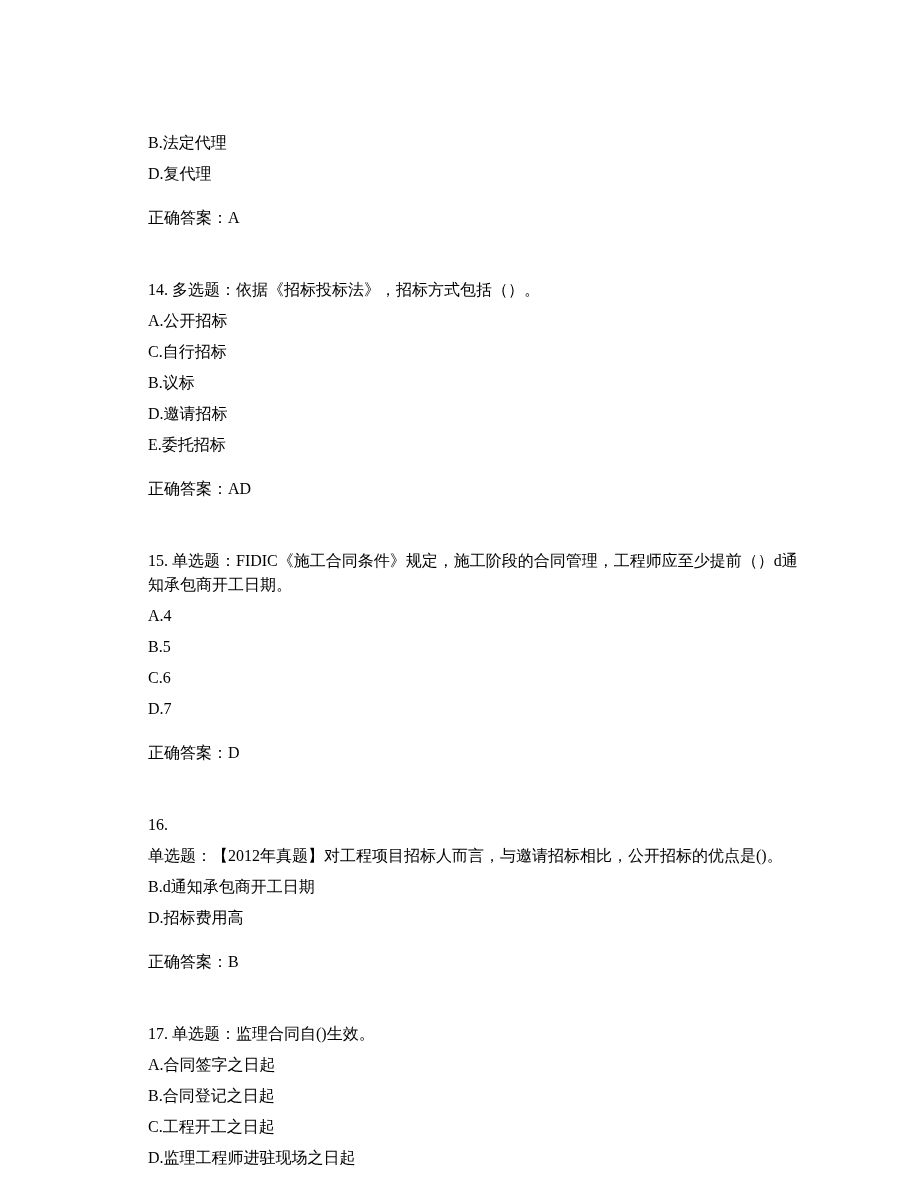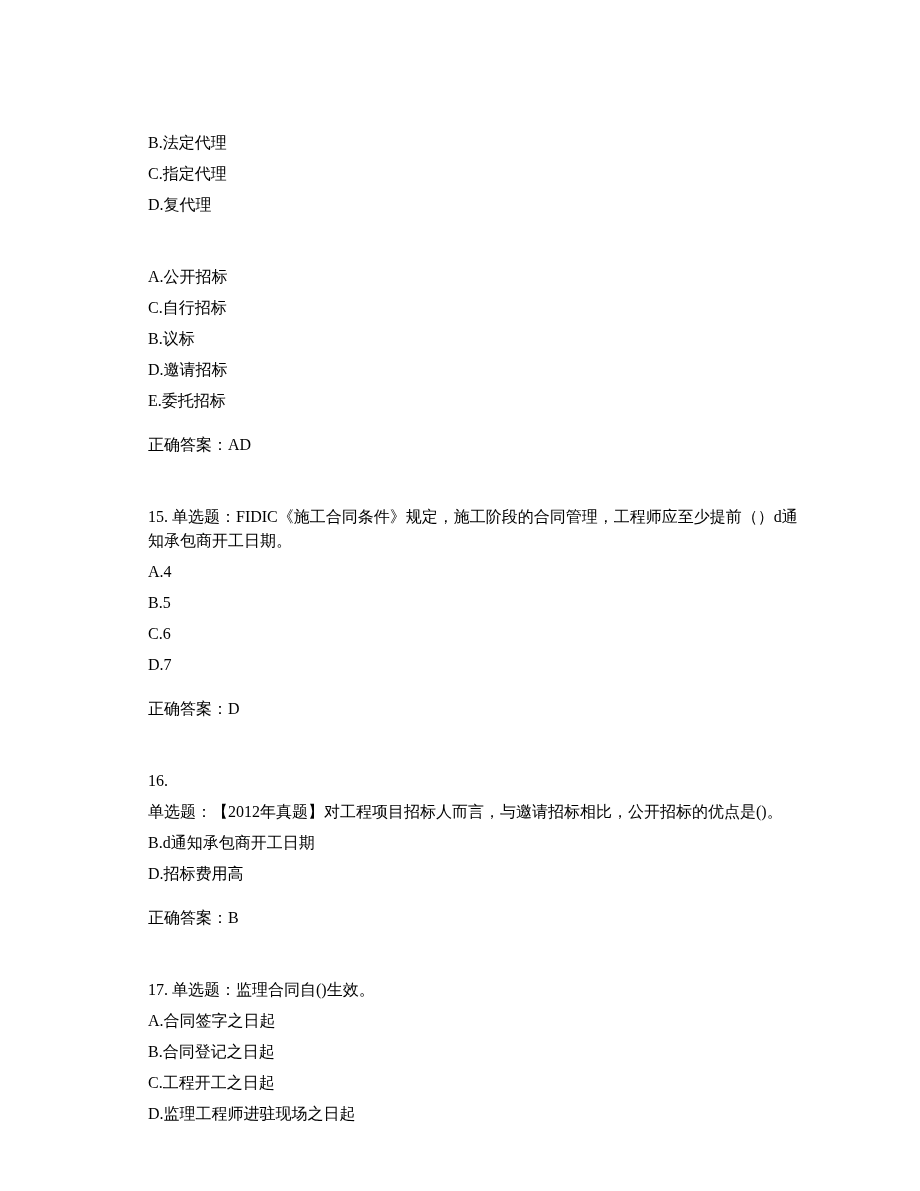--- a/index.html
+++ b/index.html
@@ -29,25 +29,26 @@
     .answer-line {
       display: block;
       margin-top: 20px;
     }
   </style>
 </head>
 <body>
 
 <div class="question-block">
   <span class="option-line">B.法定代理</span>
-  <span class="option-line">C.指定代理</span>
   <span class="option-line">D.复代理</span>
+  <span class="answer-line">正确答案：A</span>
 </div>
 
 <div class="question-block">
+  <span class="question-text">14. 多选题：依据《招标投标法》，招标方式包括（）。</span>
   <span class="option-line">A.公开招标</span>
   <span class="option-line">C.自行招标</span>
   <span class="option-line">B.议标</span>
   <span class="option-line">D.邀请招标</span>
   <span class="option-line">E.委托招标</span>
   <span class="answer-line">正确答案：AD</span>
 </div>
 
 <div class="question-block">
   <span class="question-text">15. 单选题：FIDIC《施工合同条件》规定，施工阶段的合同管理，工程师应至少提前（）d通知承包商开工日期。</span>

